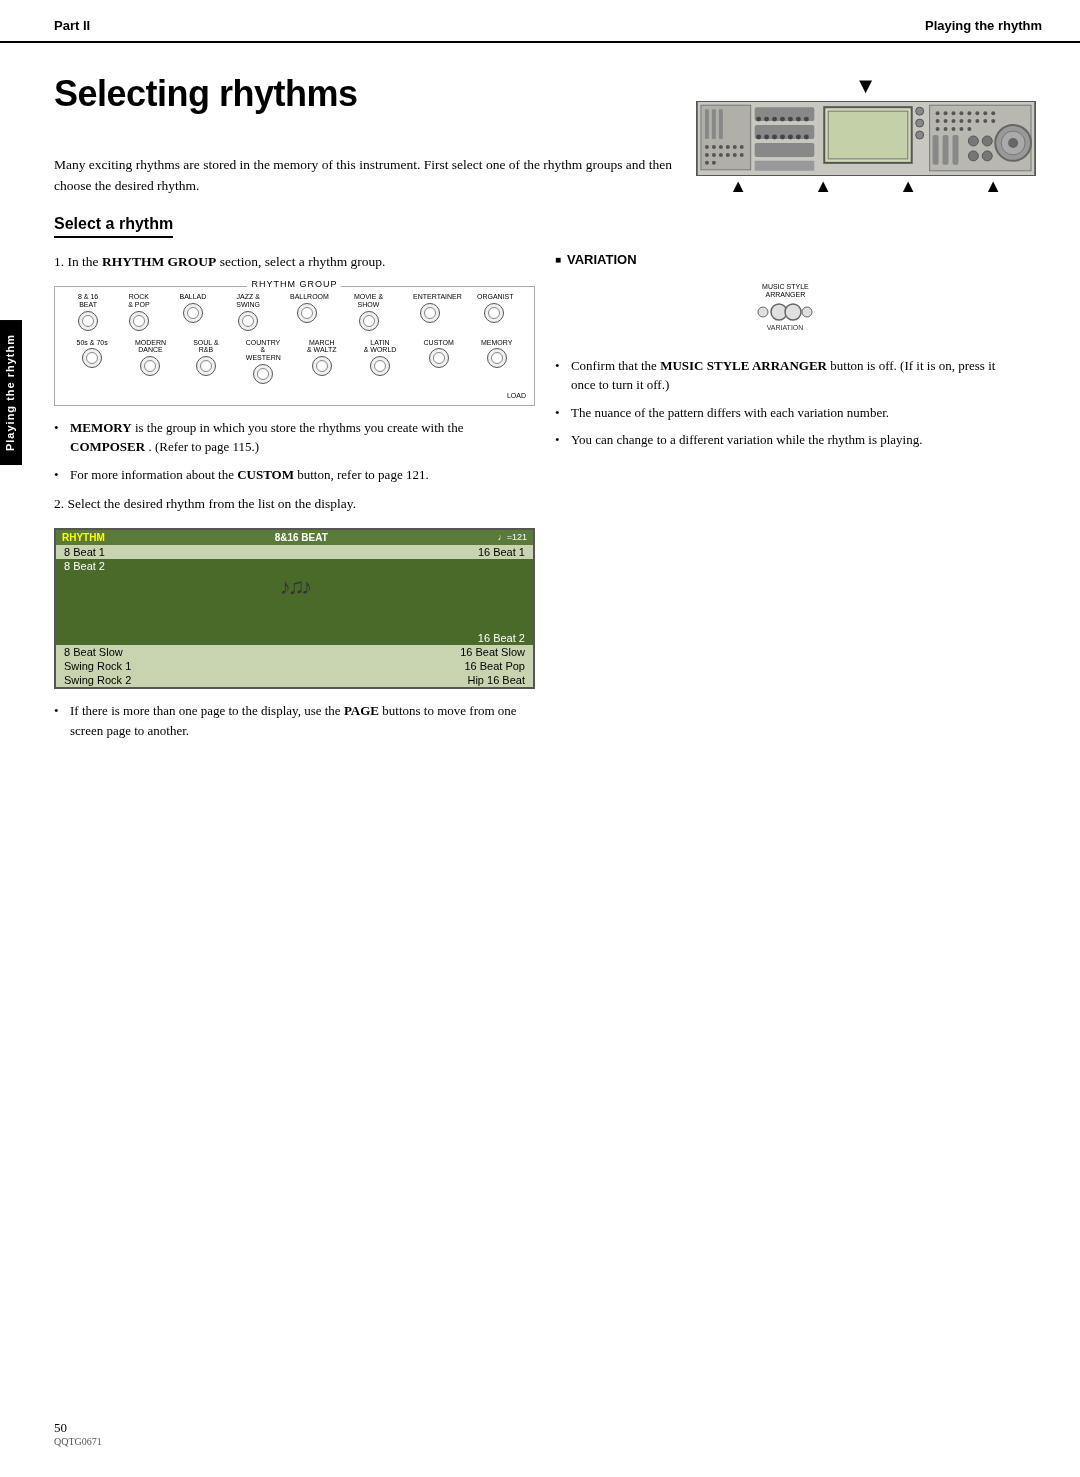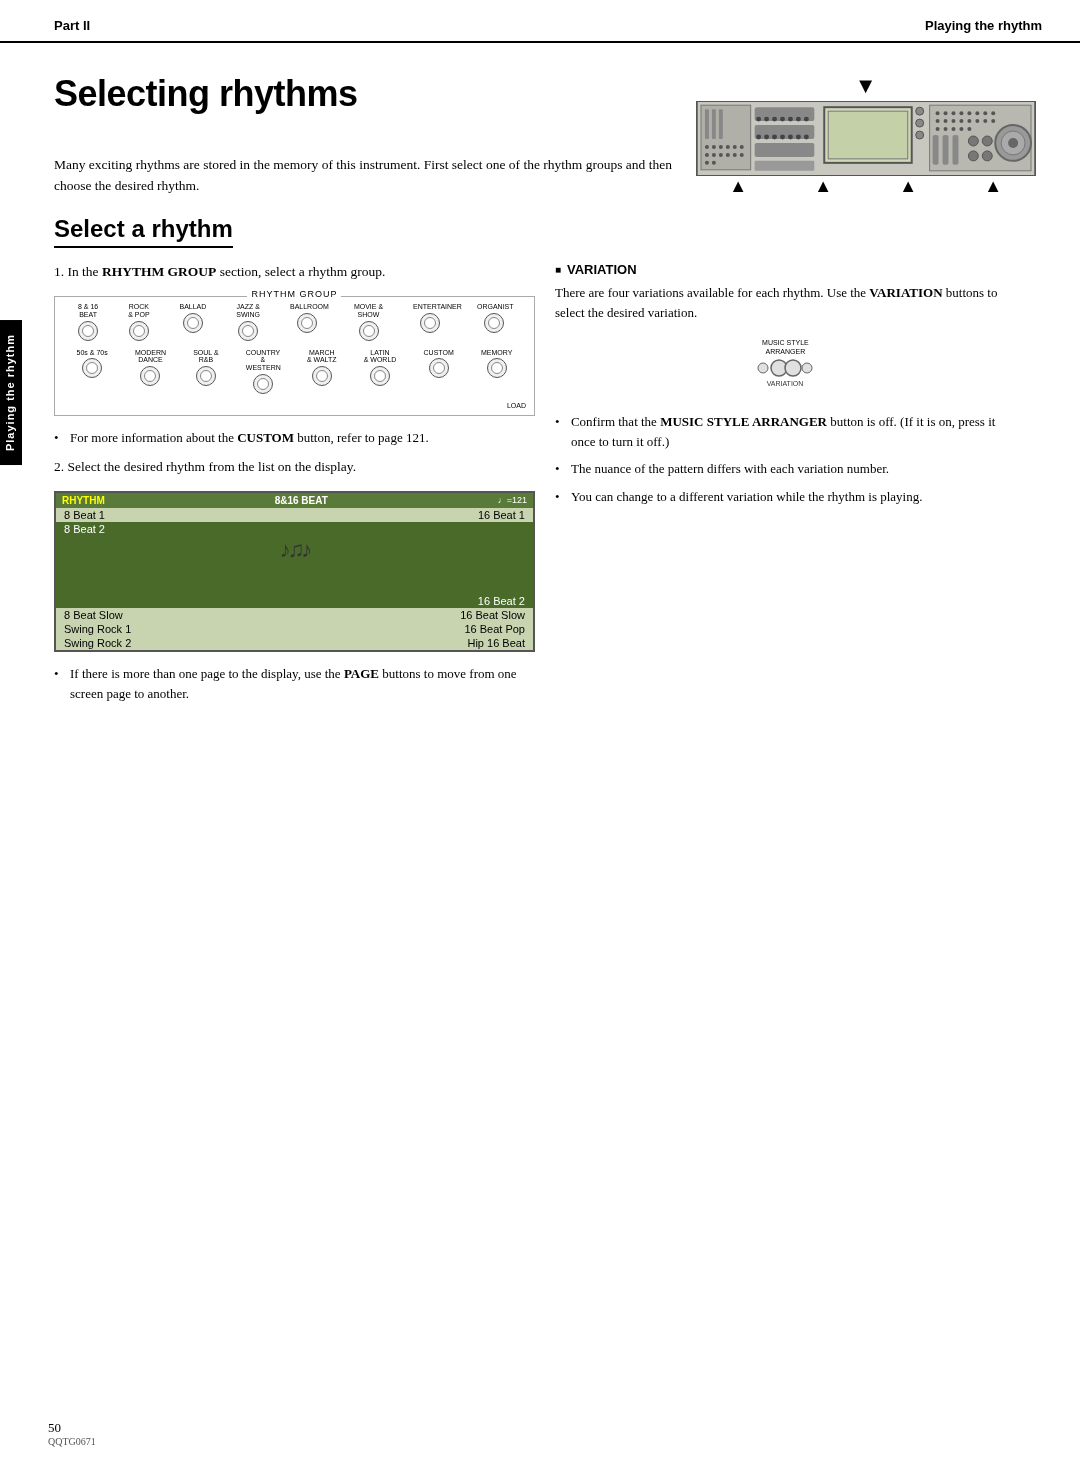--- a/index.html
+++ b/index.html
@@ -106,21 +106,21 @@
     }
     .diagram-arrows-bottom {
       display: flex;
       justify-content: space-around;
       width: 340px;
       font-size: 18px;
     }
 
     
     .section-heading {
-      font-size: 24px;
+      font-size: 16px;
       font-weight: bold;
       font-family: Arial, sans-serif;
       border-bottom: 2px solid #000;
       padding-bottom: 3px;
       margin-bottom: 14px;
       display: inline-block;
     }
 
     
     .two-col {
@@ -290,21 +290,21 @@
       display: flex;
       flex-direction: column;
       align-items: center;
       margin: 16px 0;
     }
 
     
     .page-footer {
       position: absolute;
       bottom: 30px;
-      left: 48px;
+      left: 54px;
       font-size: 12px;
     }
     .page-number {
       font-size: 13px;
     }
     .footer-code {
       font-size: 10px;
       color: #555;
     }
   </style>
@@ -546,20 +546,26 @@
             <div class="rhythm-btn-circle">
                 <div class="rhythm-btn-inner"></div>
               </div>
           </div>
         </div>
         <div class="load-label">LOAD</div>
       </div>
 
       <ul class="bullet-list">
         <li>
+          <strong>MEMORY</strong>
+          <span> is the group in which you store the rhythms you create with the </span>
+          <strong>COMPOSER</strong>
+          <span>. (Refer to page 115.)</span>
+        </li>
+        <li>
           <span>For more information about the </span>
           <strong>CUSTOM</strong>
           <span> button, refer to page 121.</span>
         </li>
       </ul>
 
       <div class="step">
         <span>2. </span>
         <span>Select the desired rhythm from the list on the display.</span>
       </div>
@@ -615,25 +621,20 @@
           </li>
         </ul>
       </div>
 
     </div>
 
     <div class="col-right">
 
       <div class="variation-heading">VARIATION</div>
 
-      <p style="font-size:13px; line-height:1.55; margin-bottom:12px;">
-        <span>There are four variations available for each rhythm. Use the </span>
-        <strong>VARIATION</strong>
-        <span> buttons to select the desired variation.</span>
-      </p>
 
       <div class="variation-diagram">
         <div style="display:flex; align-items:flex-start; gap:8px;">
 
           <div style="display:flex; flex-direction:column; align-items:center;">
             <div style="font-size:7px; font-family:Arial,sans-serif; text-align:center; margin-bottom:2px; line-height:1.2;">MUSIC STYLE<br>ARRANGER</div>
             <svg width="60" height="38" viewBox="0 0 60 38">
 
               <circle cx="8" cy="10" r="5" fill="#e0e0e0" stroke="#666" stroke-width="1"></circle>
 

